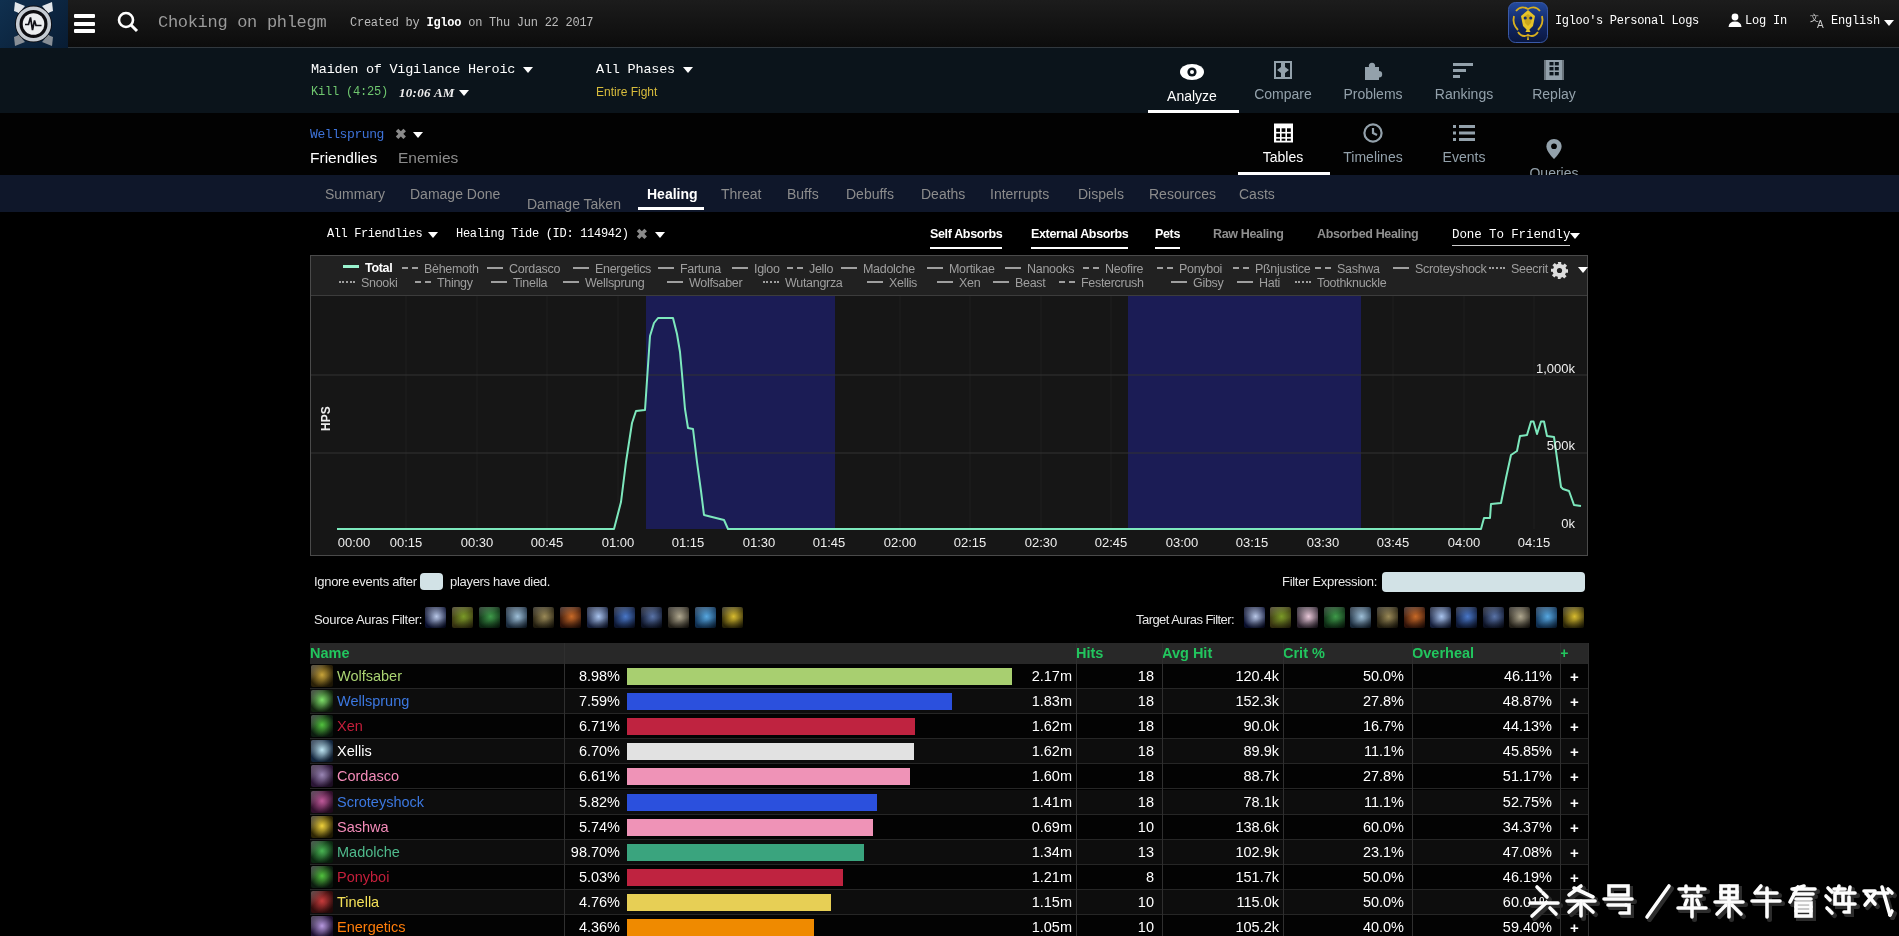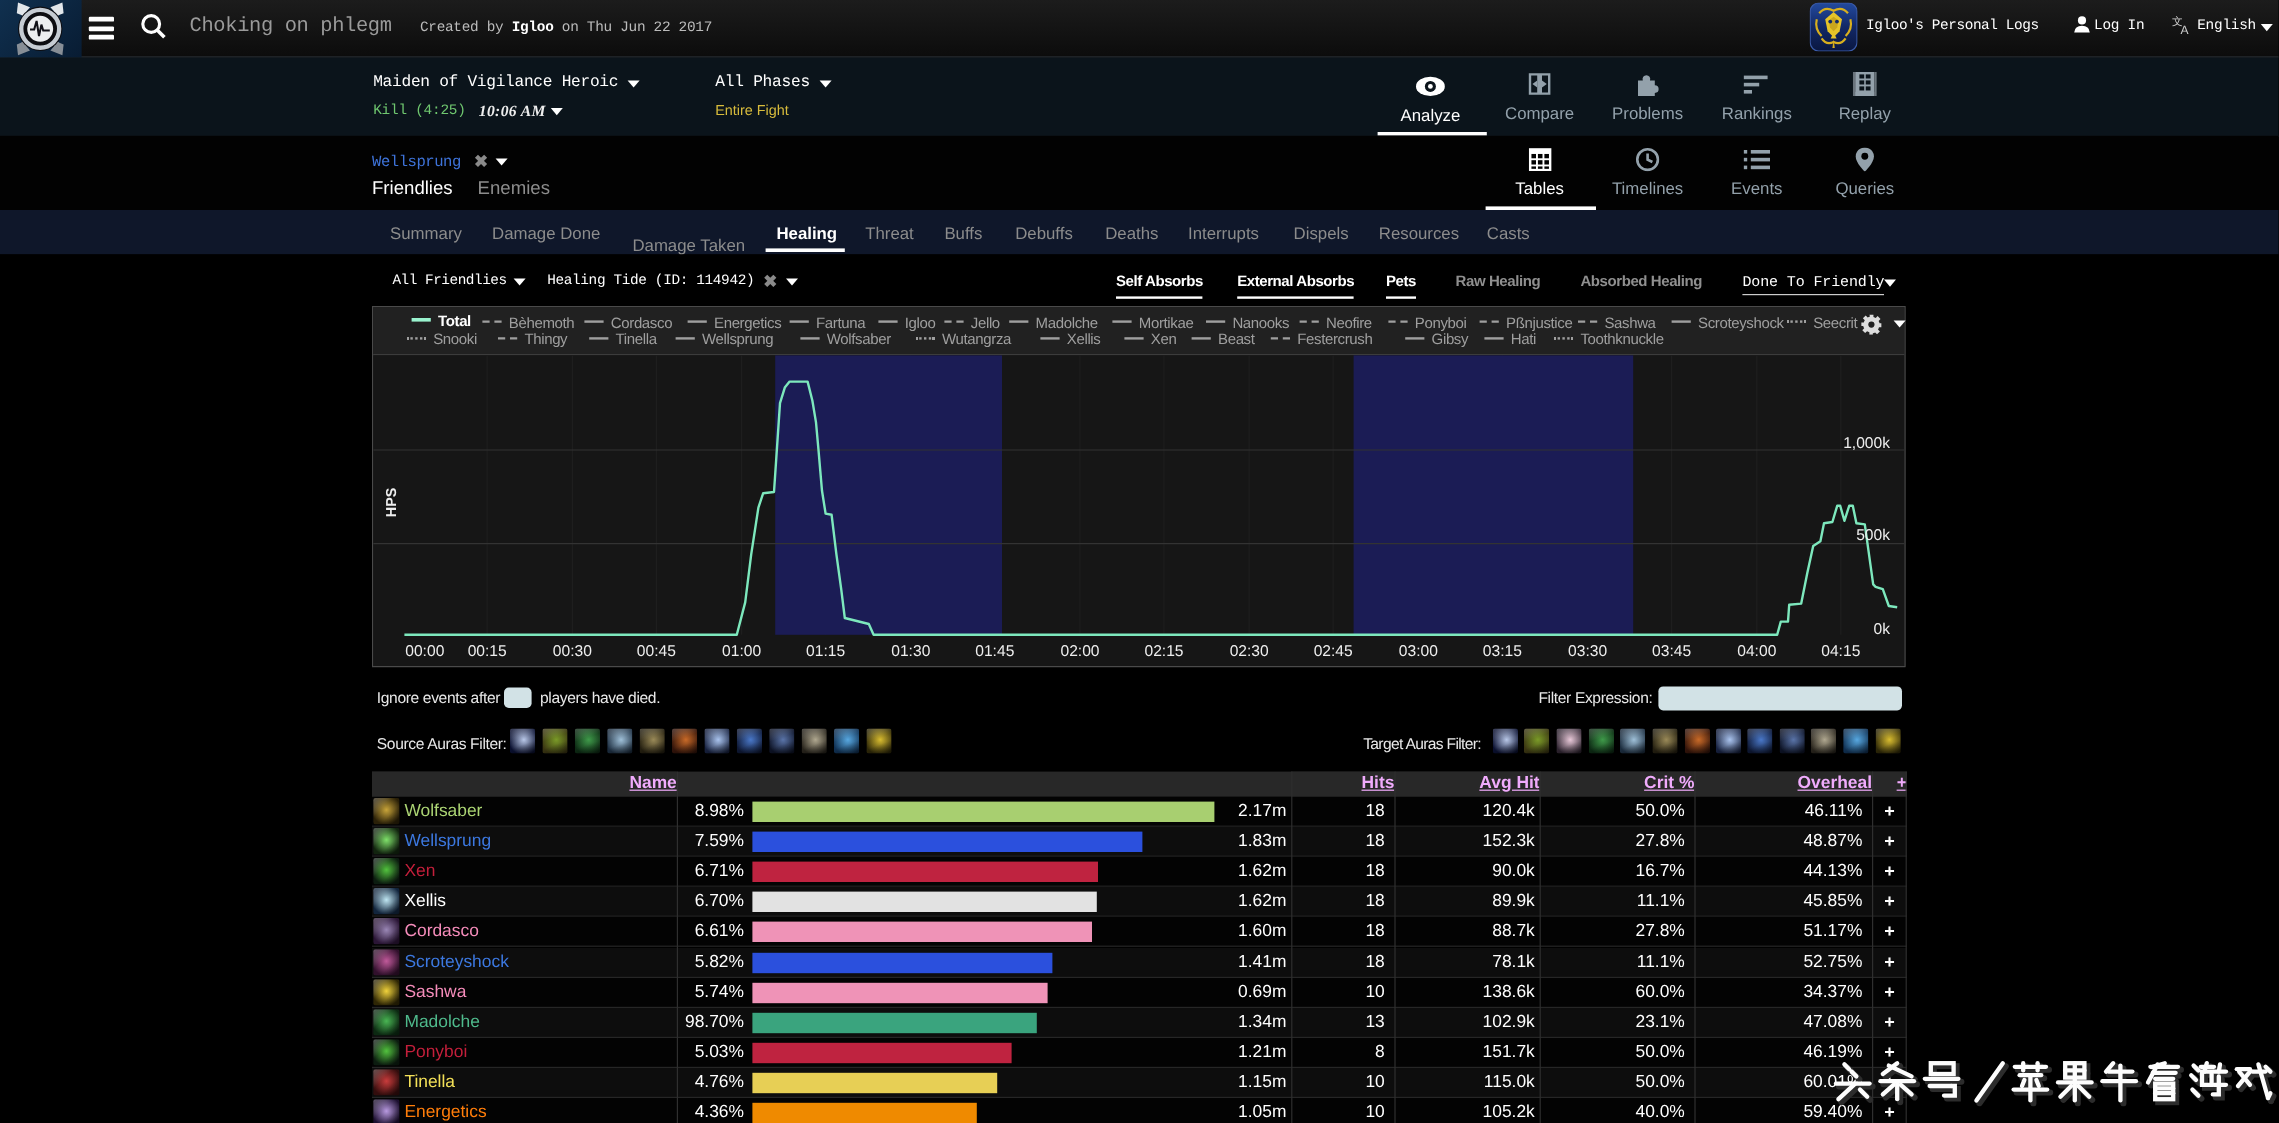--- a/index.html
+++ b/index.html
@@ -42,21 +42,21 @@
 .leg.tot{color:#fff;font-weight:bold;}
 .leg.tot i{border-top:3px solid #9af3cf;}
 .leg i.dash{border-top-style:dashed;}
 .leg i.dot{border-top-style:dotted;}
 .xlab{position:absolute;color:#eee;font-size:13px;transform:translateX(-50%);}
 .ylab{position:absolute;color:#eee;font-size:13px;text-align:right;}
 
 .whitetx{color:#e8e8e8;font-size:13px;letter-spacing:-0.3px;}
 .inputbox{position:absolute;background:#d2e2e6;border-radius:4px;}
 .aura{position:absolute;width:21px;height:21px;border-radius:2px;}
-.thead{position:absolute;background:#282828;color:#f0abfc;font-size:14.5px;font-weight:bold;text-align:right;line-height:21px;height:21px;text-decoration:underline;}
+.thead{position:absolute;background:#282828;color:#22c55e;font-size:14.5px;font-weight:bold;text-align:left;line-height:21px;height:21px;}
 .cell{position:absolute;color:#fff;font-size:14.5px;line-height:25px;height:25px;}
 .rt{text-align:right;}
 .bar{position:absolute;height:17px;}
 .rowline{position:absolute;left:310px;width:1279px;height:1px;background:#262626;}
 .vline{position:absolute;width:1px;background:#2f2f2f;}
 .plus{color:#fff;font-weight:bold;font-size:15px;text-align:center;}
 </style>
 </head>
 <body>
 <div class="page">
@@ -220,21 +220,21 @@
           <rect x="0" y="1" width="3" height="3"></rect>
           <rect x="6" y="1" width="16" height="3"></rect>
           <rect x="0" y="7.5" width="3" height="3"></rect>
           <rect x="6" y="7.5" width="16" height="3"></rect>
           <rect x="0" y="14" width="3" height="3"></rect>
           <rect x="6" y="14" width="16" height="3"></rect>
         </g>
       </svg>
     Events
   </div>
-  <div class="tab" style="left:1514px;top:123px;width:80px;text-align:center;">
+  <div class="tab" style="left:1514px;top:139px;width:80px;text-align:center;">
     <svg class="ic" width="16" height="21" viewBox="0 0 16 21">
         <path d="M8 0 C3.6 0 0 3.4 0 7.8 C0 13.5 8 21 8 21 C8 21 16 13.5 16 7.8 C16 3.4 12.4 0 8 0 Z" fill="#93a1ab"></path>
         <circle cx="8" cy="7.6" r="3" fill="#020202"></circle>
       </svg>
     Queries
   </div>
 
   <div class="nav">
     <span class="abs" style="left:325px;top:11px;">Summary</span>
     <span class="abs" style="left:410px;top:11px;">Damage Done</span>

